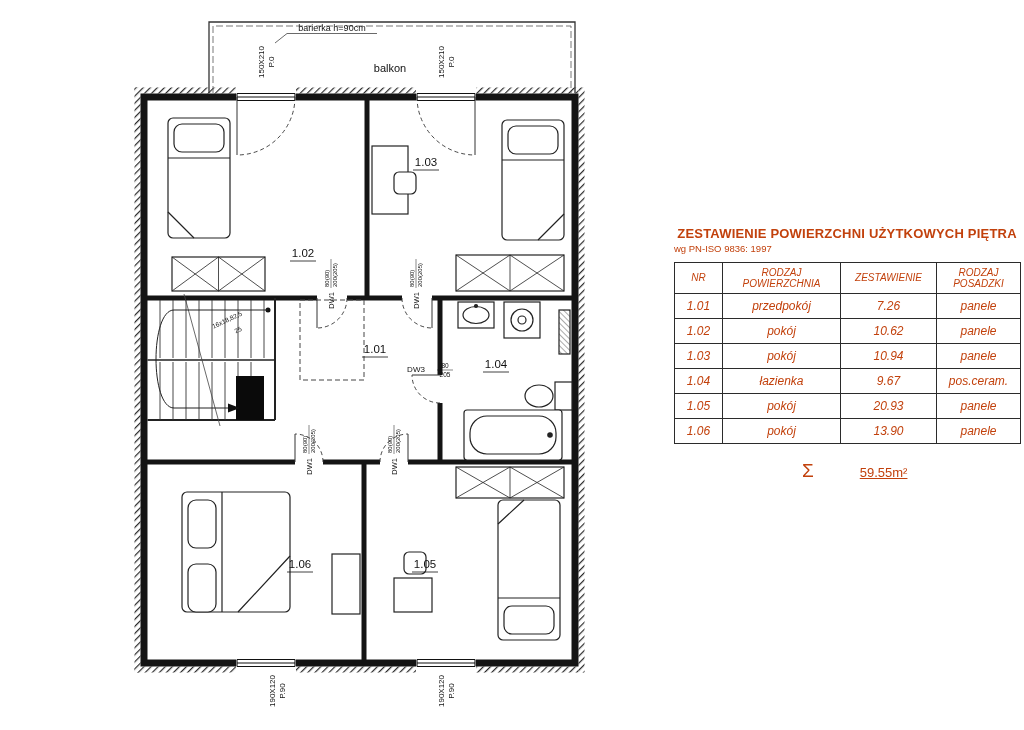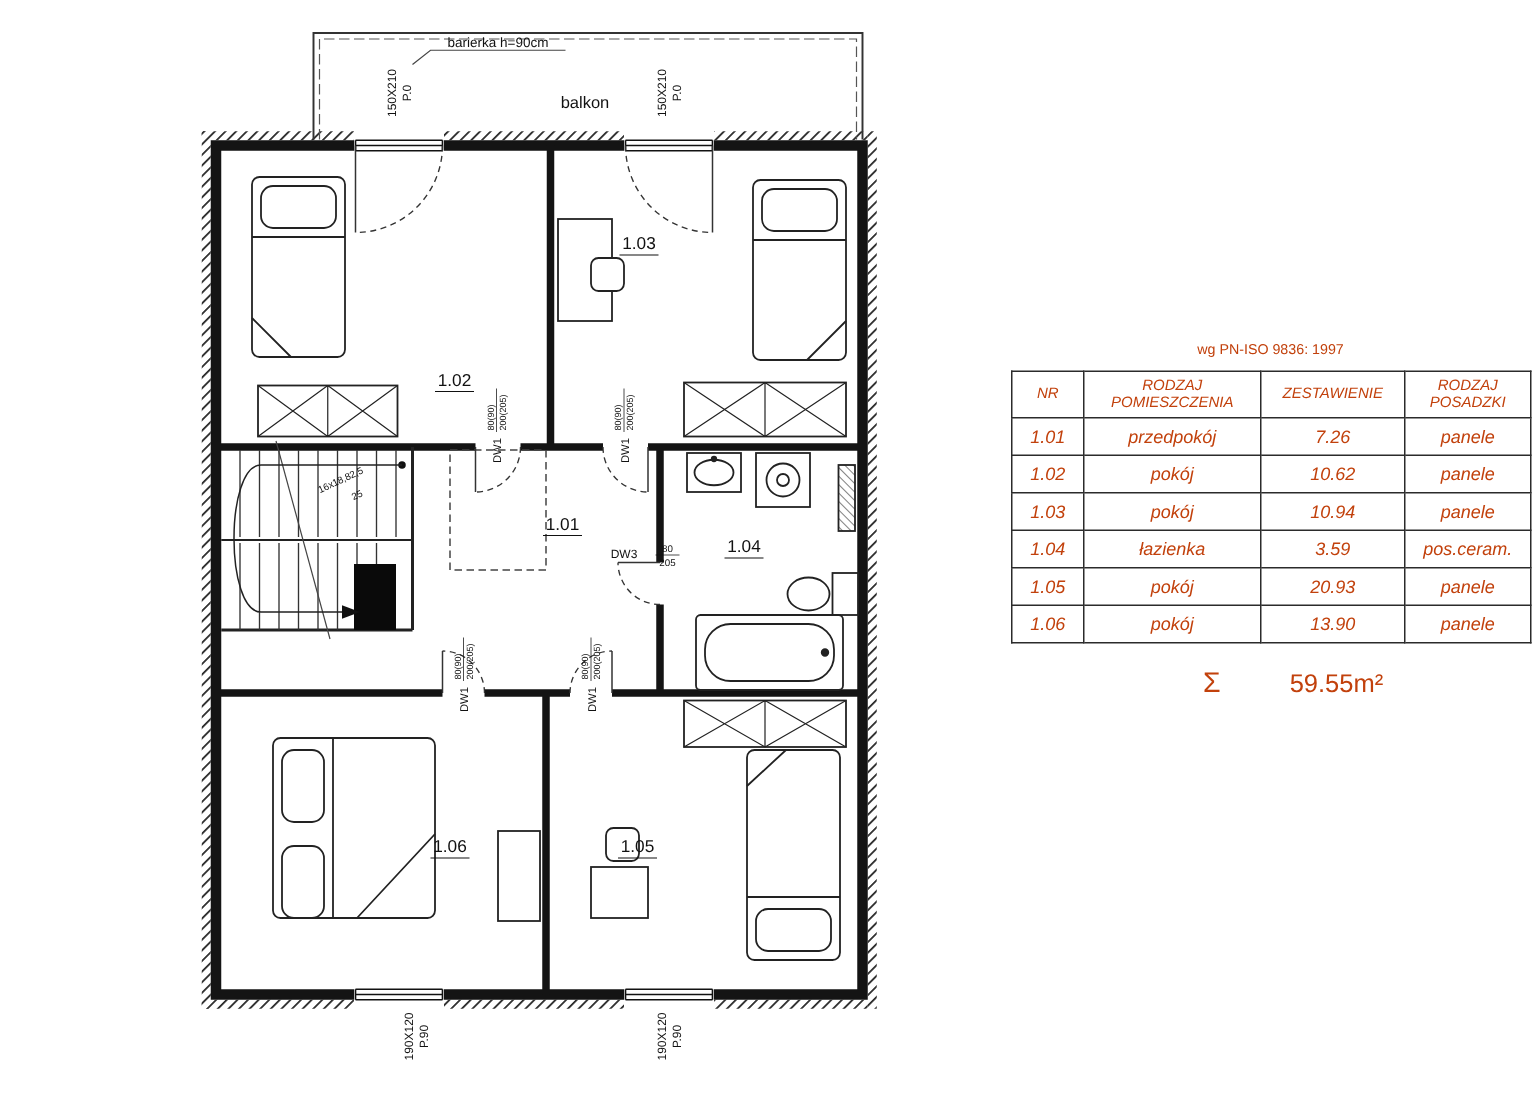--- a/index.html
+++ b/index.html
@@ -3,31 +3,31 @@
 <meta charset="utf-8">
 <style>
   html,body{margin:0;padding:0;background:#ffffff;}
   .canvas{
     position:relative;width:1024px;height:730px;background:#fff;overflow:hidden;
     font-family:"Liberation Sans",sans-serif;color:#c2410c;margin-left:32px;
   }
   svg text{font-family:"Liberation Sans",sans-serif;fill:#111;}
   .table-panel{position:absolute;left:642px;top:226px;width:346px;}
   .tbl-title{font-size:13px;font-weight:700;text-align:center;letter-spacing:.2px;white-space:nowrap;}
-  .tbl-subtitle{font-size:9.5px;text-align:center;margin-top:2px;margin-bottom:8px;}
+  .tbl-subtitle{font-size:9.5px;text-align:left;margin-top:2px;margin-bottom:8px;}
   table.area-table{border-collapse:collapse;width:100%;table-layout:fixed;font-style:italic;}
   table.area-table th,table.area-table td{
     border:1px solid #2b2b2b;text-align:center;vertical-align:middle;padding:0 2px;
   }
   table.area-table th{font-size:10px;font-weight:400;height:30px;line-height:1.15;}
   table.area-table td{font-size:12px;height:24px;}
   col.c-nr{width:48px;} col.c-rodzaj{width:118px;} col.c-pow{width:96px;} col.c-pos{width:84px;}
   .sum-row{display:flex;align-items:baseline;margin-top:16px;padding-left:128px;gap:46px;}
   .sigma{font-size:19px;font-weight:400;}
-  .sum-val{font-size:17px;}
+  .sum-val{font-size:13px;text-decoration:underline;}
 </style>
 </head>
 <body>
 
 <div class="canvas">
 
   <svg width="1024" height="730" viewBox="0 0 1024 730">
     <defs>
       <pattern id="hatch" width="5" height="5" patternUnits="userSpaceOnUse" patternTransform="rotate(45)">
         <rect width="5" height="5" fill="#ffffff"></rect>
@@ -269,32 +269,33 @@
         <text x="413" y="377" font-size="6.5" text-anchor="middle">205</text>
       </g>
 
       <text transform="rotate(-25 196 322)" x="196" y="322" font-size="6.5" text-anchor="middle">16x18,82,5</text>
       <text transform="rotate(-25 207 332)" x="207" y="332" font-size="6.5" text-anchor="middle">25</text>
     </g>
   </svg>
 
   
   <div class="table-panel">
+    <div class="tbl-title">ZESTAWIENIE POWIERZCHNI UŻYTKOWYCH PIĘTRA</div>
     <div class="tbl-subtitle">wg PN-ISO 9836: 1997</div>
     <table class="area-table">
       <colgroup>
           <col class="c-nr">
           <col class="c-rodzaj">
           <col class="c-pow">
           <col class="c-pos">
         </colgroup>
       <thead>
         <tr>
           <th>NR</th>
-          <th>RODZAJ POMIESZCZENIA</th>
+          <th>RODZAJ POWIERZCHNIA</th>
           <th>ZESTAWIENIE</th>
           <th>RODZAJ POSADZKI</th>
         </tr>
       </thead>
       <tbody>
         <tr>
           <td>1.01</td>
           <td>przedpokój</td>
           <td>7.26</td>
           <td>panele</td>
@@ -307,21 +308,21 @@
         </tr>
         <tr>
           <td>1.03</td>
           <td>pokój</td>
           <td>10.94</td>
           <td>panele</td>
         </tr>
         <tr>
           <td>1.04</td>
           <td>łazienka</td>
-          <td>3.59</td>
+          <td>9.67</td>
           <td>pos.ceram.</td>
         </tr>
         <tr>
           <td>1.05</td>
           <td>pokój</td>
           <td>20.93</td>
           <td>panele</td>
         </tr>
         <tr>
           <td>1.06</td>

